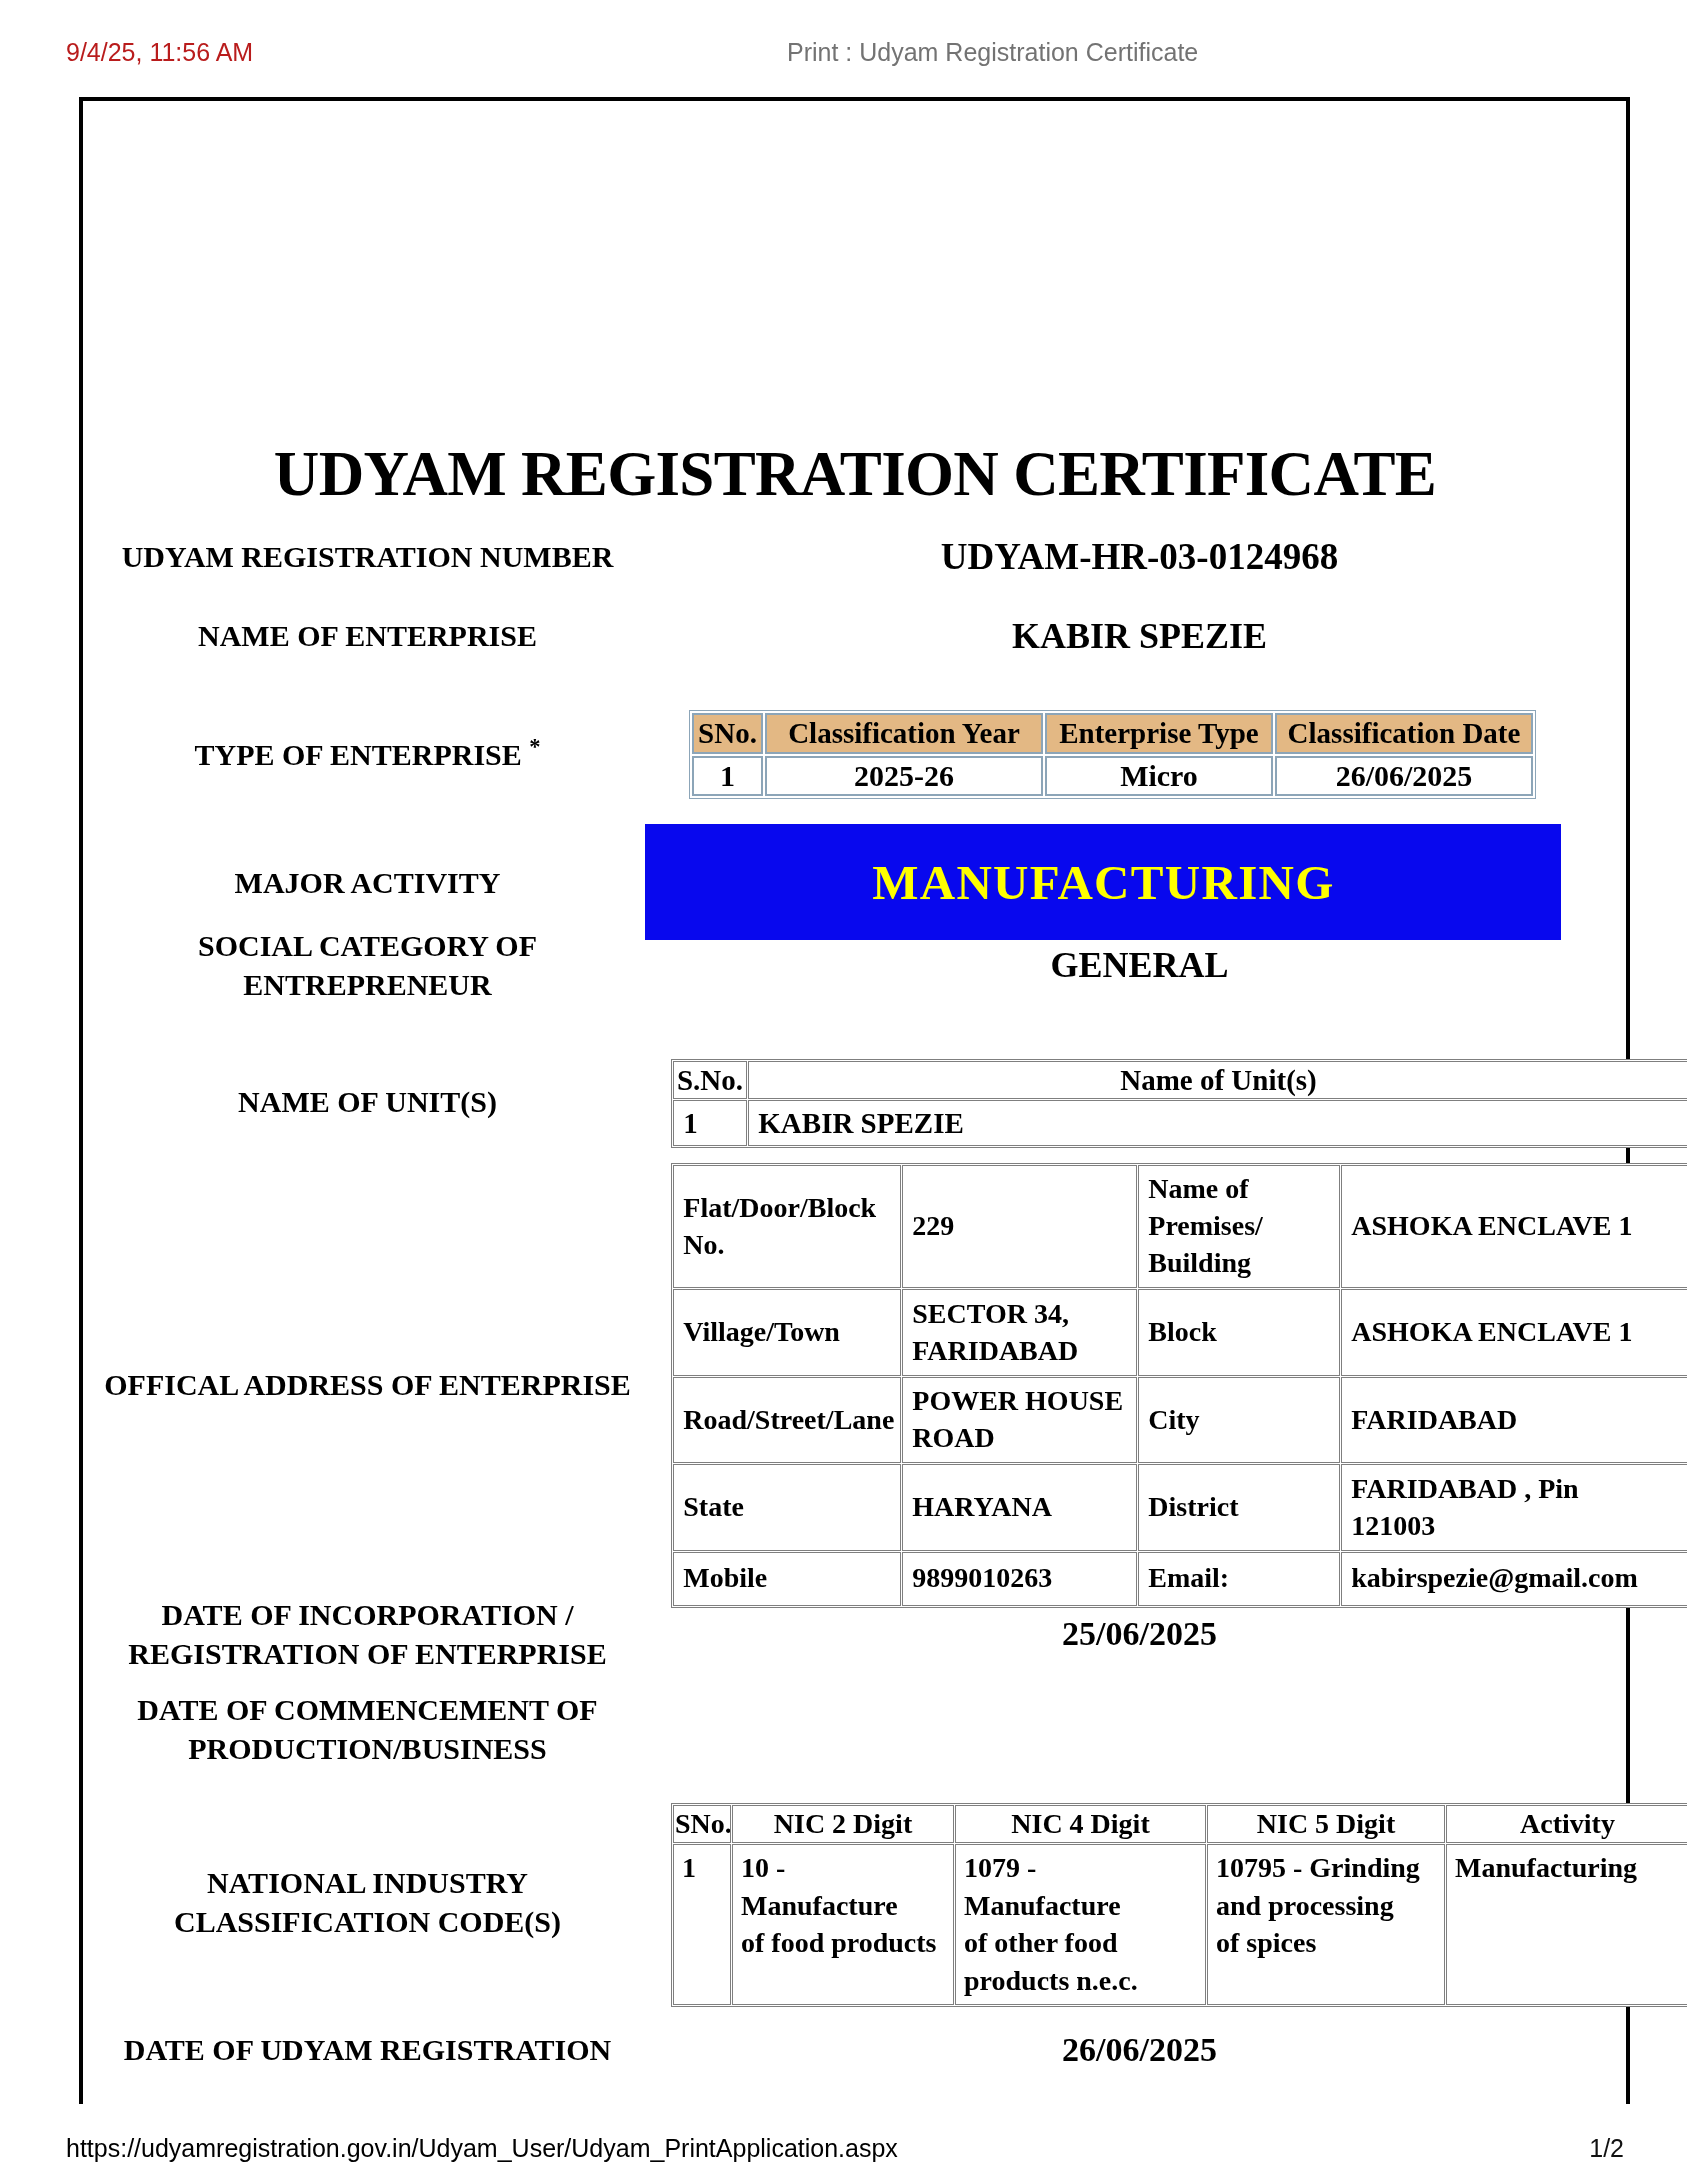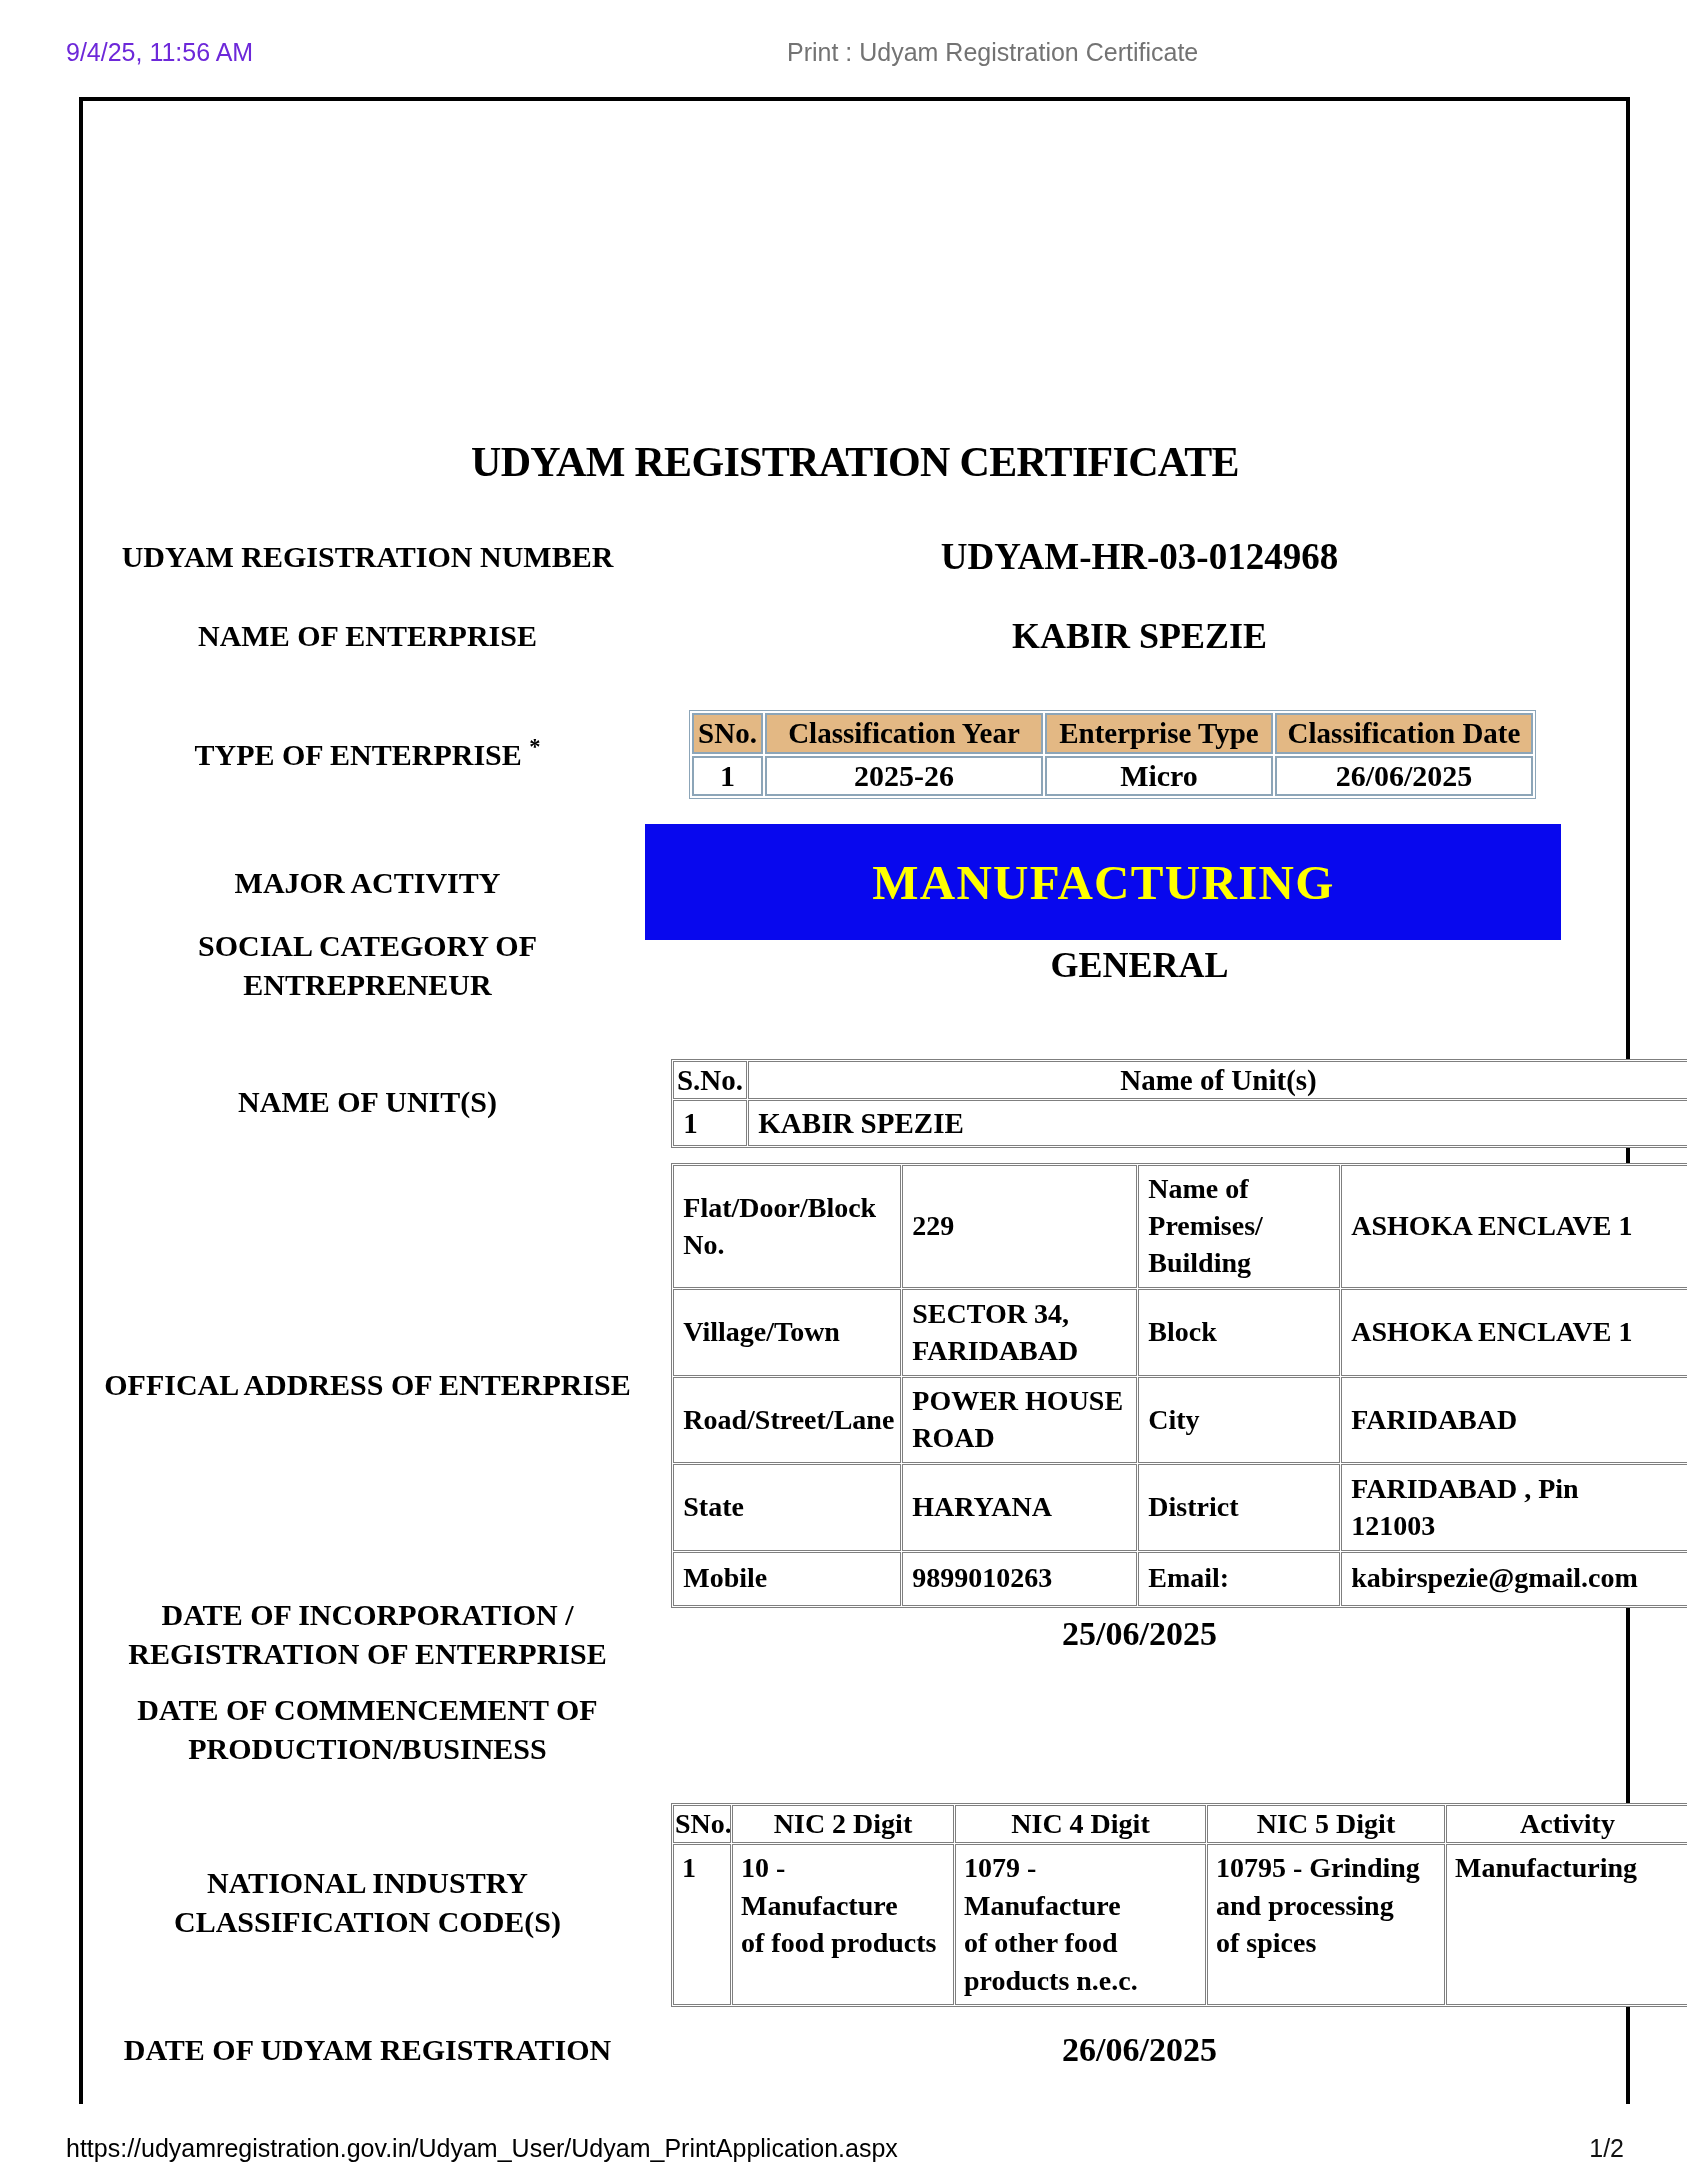--- a/index.html
+++ b/index.html
@@ -3,21 +3,21 @@
 <meta charset="utf-8">
 <style>
   html,body{margin:0;padding:0;}
   body{
     width:1687px;height:2183px;background:#ffffff;position:relative;
     font-family:"Liberation Serif",serif;color:#000;
   }
   
   .print-header-date{
     position:absolute;top:38px;left:66px;
-    font-family:"Liberation Sans",sans-serif;font-size:25px;color:#6d28d9;
+    font-family:"Liberation Sans",sans-serif;font-size:25px;color:#b91c1c;
   }
   .print-header-title{
     position:absolute;top:38px;left:787px;
     font-family:"Liberation Sans",sans-serif;font-size:25px;color:#737373;
   }
   .print-footer-url{
     position:absolute;top:2134px;left:66px;
     font-family:"Liberation Sans",sans-serif;font-size:25px;color:#000000;
   }
   .print-footer-page{
@@ -25,21 +25,21 @@
     font-family:"Liberation Sans",sans-serif;font-size:25px;color:#111;
   }
   
   .cert-box{
     position:absolute;left:79px;top:97px;width:1551px;height:2007px;
     box-sizing:border-box;border:4px solid var(--box-border,#000);border-bottom:none;
     background:#fff;
   }
   .cert-title{
     position:absolute;top:337px;left:0;width:1544px;text-align:center;
-    font-size:42px;font-weight:bold;letter-spacing:-0.7px;white-space:nowrap;
+    font-size:63px;font-weight:bold;letter-spacing:-0.7px;white-space:nowrap;
   }
   .row{position:absolute;left:0;width:1544px;display:flex;align-items:stretch;}
   .label-col{
     width:569px;flex:0 0 569px;display:flex;align-items:center;justify-content:center;
     text-align:center;font-weight:bold;font-size:30px;line-height:1.3;white-space:pre-line;
   }
   .label-col sup{font-size:22.5px;vertical-align:super;line-height:0;}
   .value-col{flex:1;display:flex;align-items:center;justify-content:center;}
   .value-col.left{justify-content:flex-start;}
   .big-val{font-weight:bold;font-size:36px;white-space:nowrap;}

